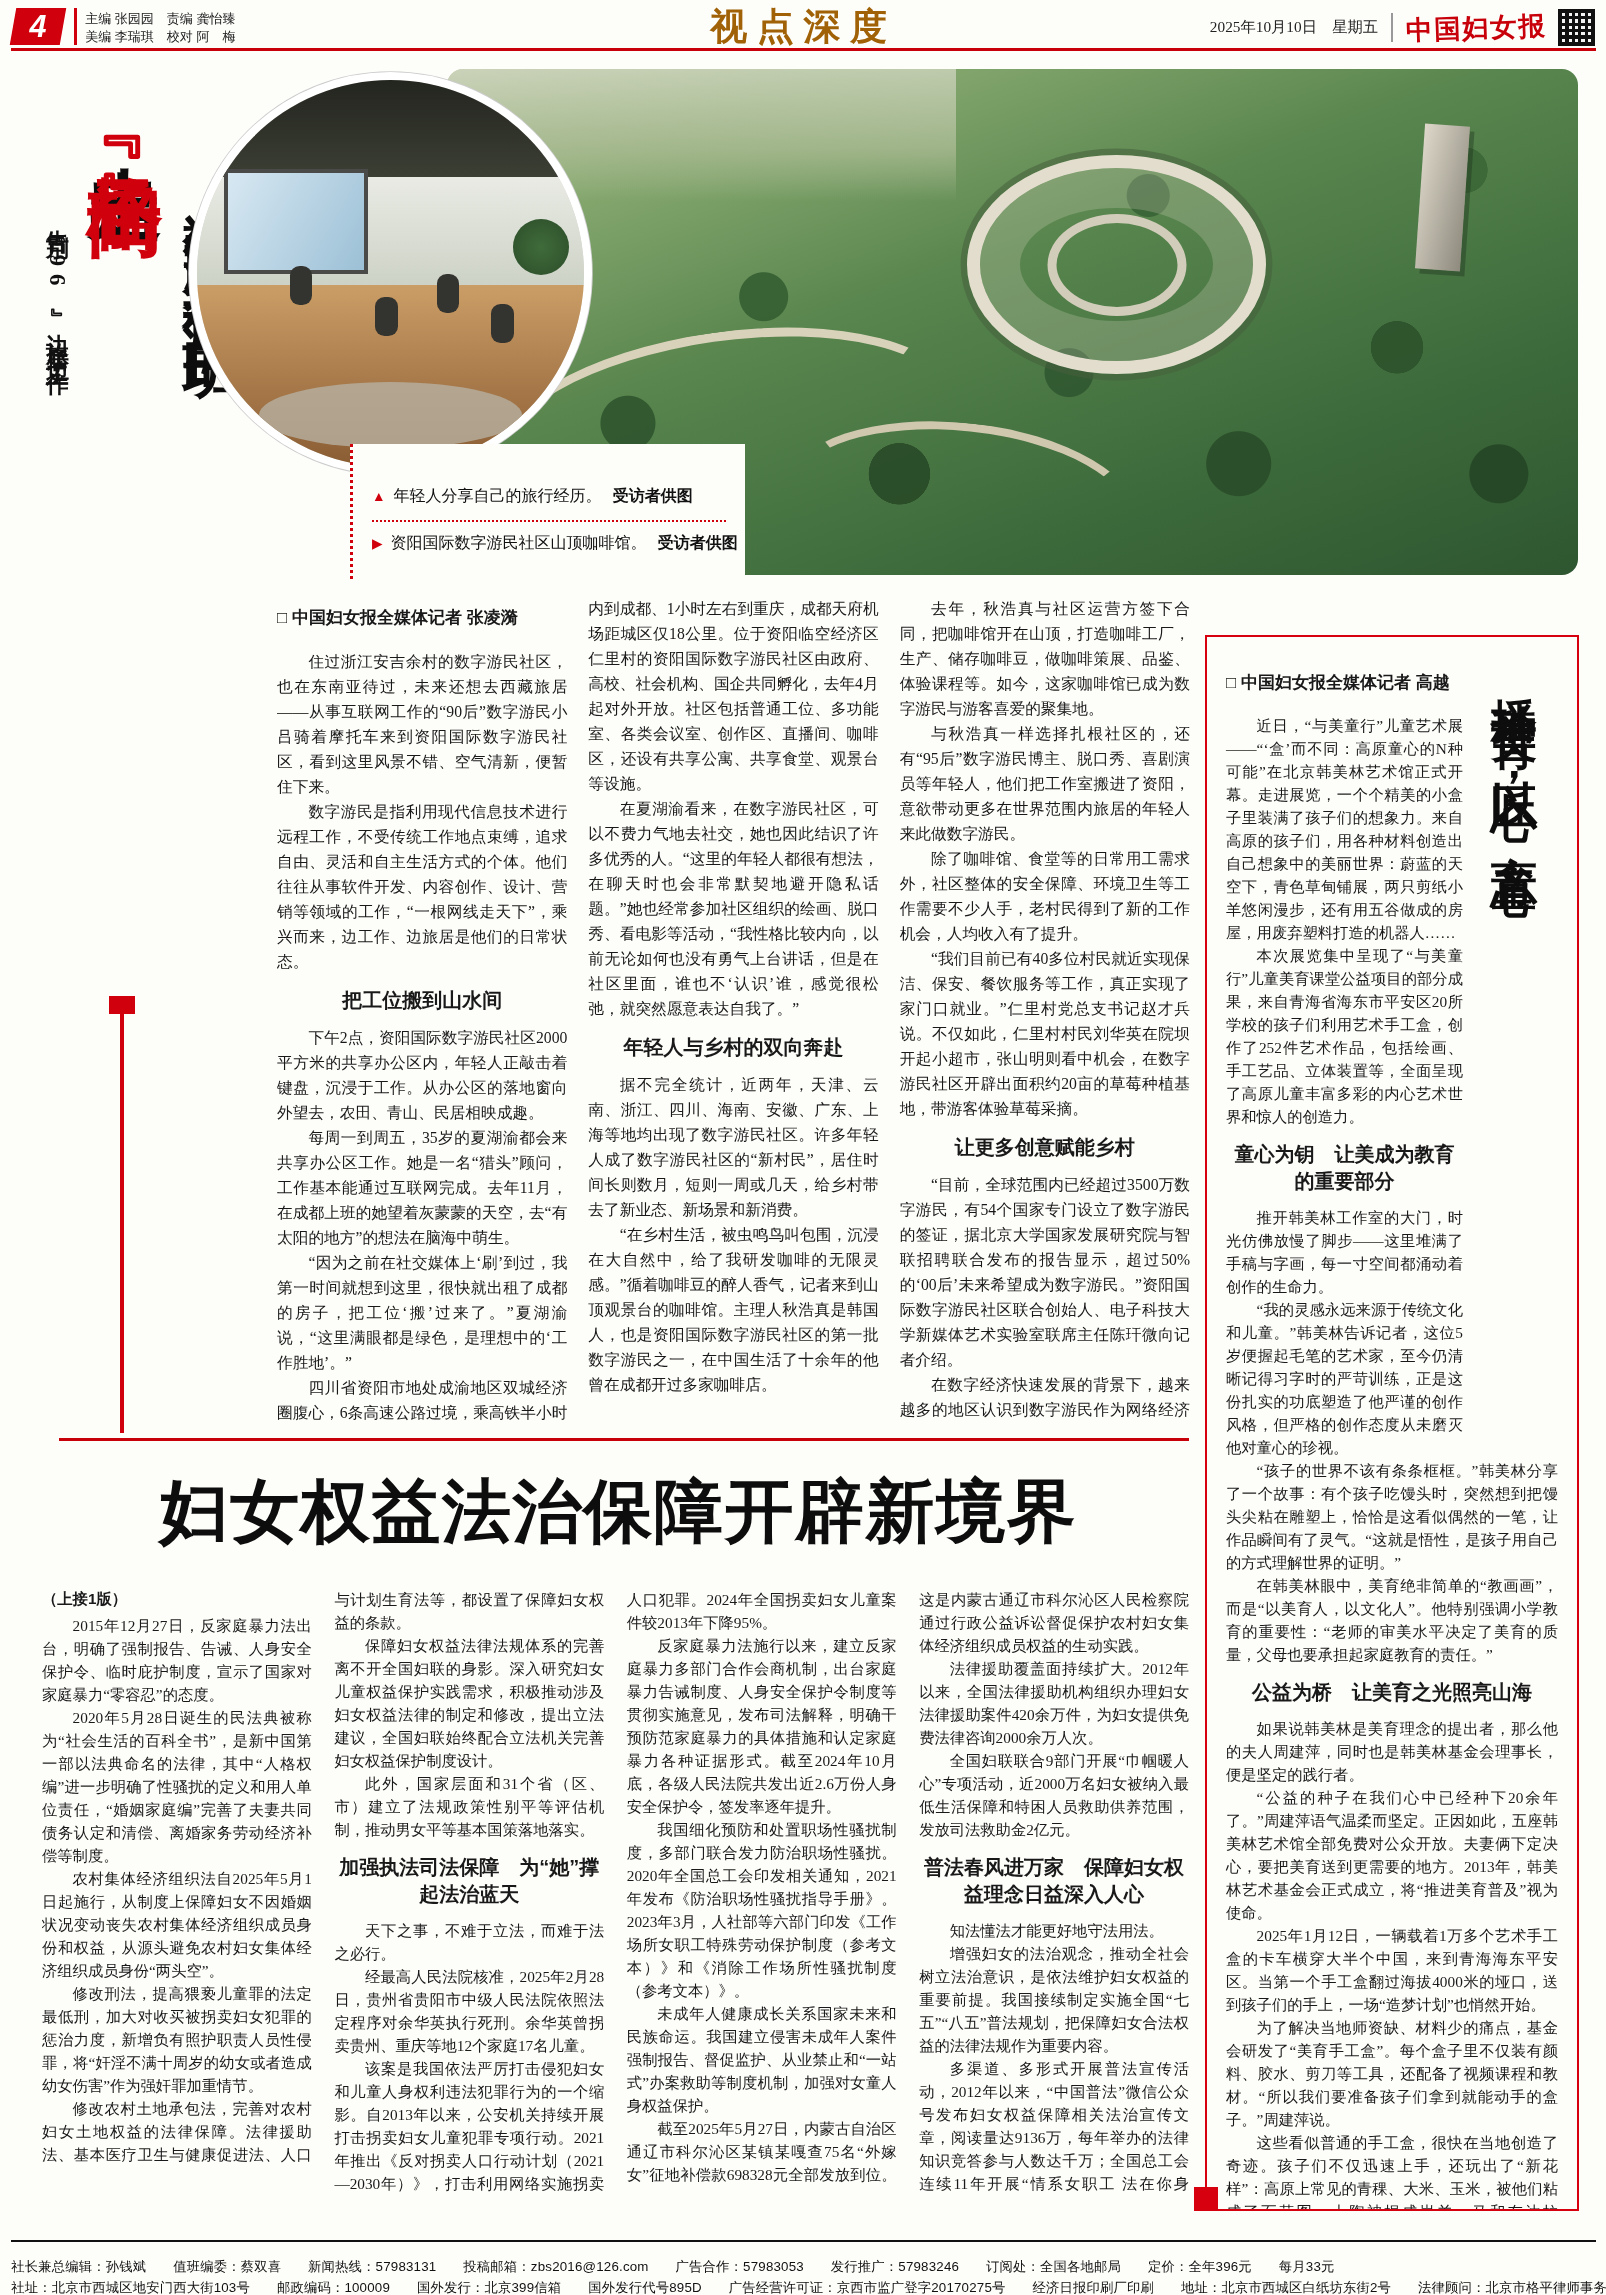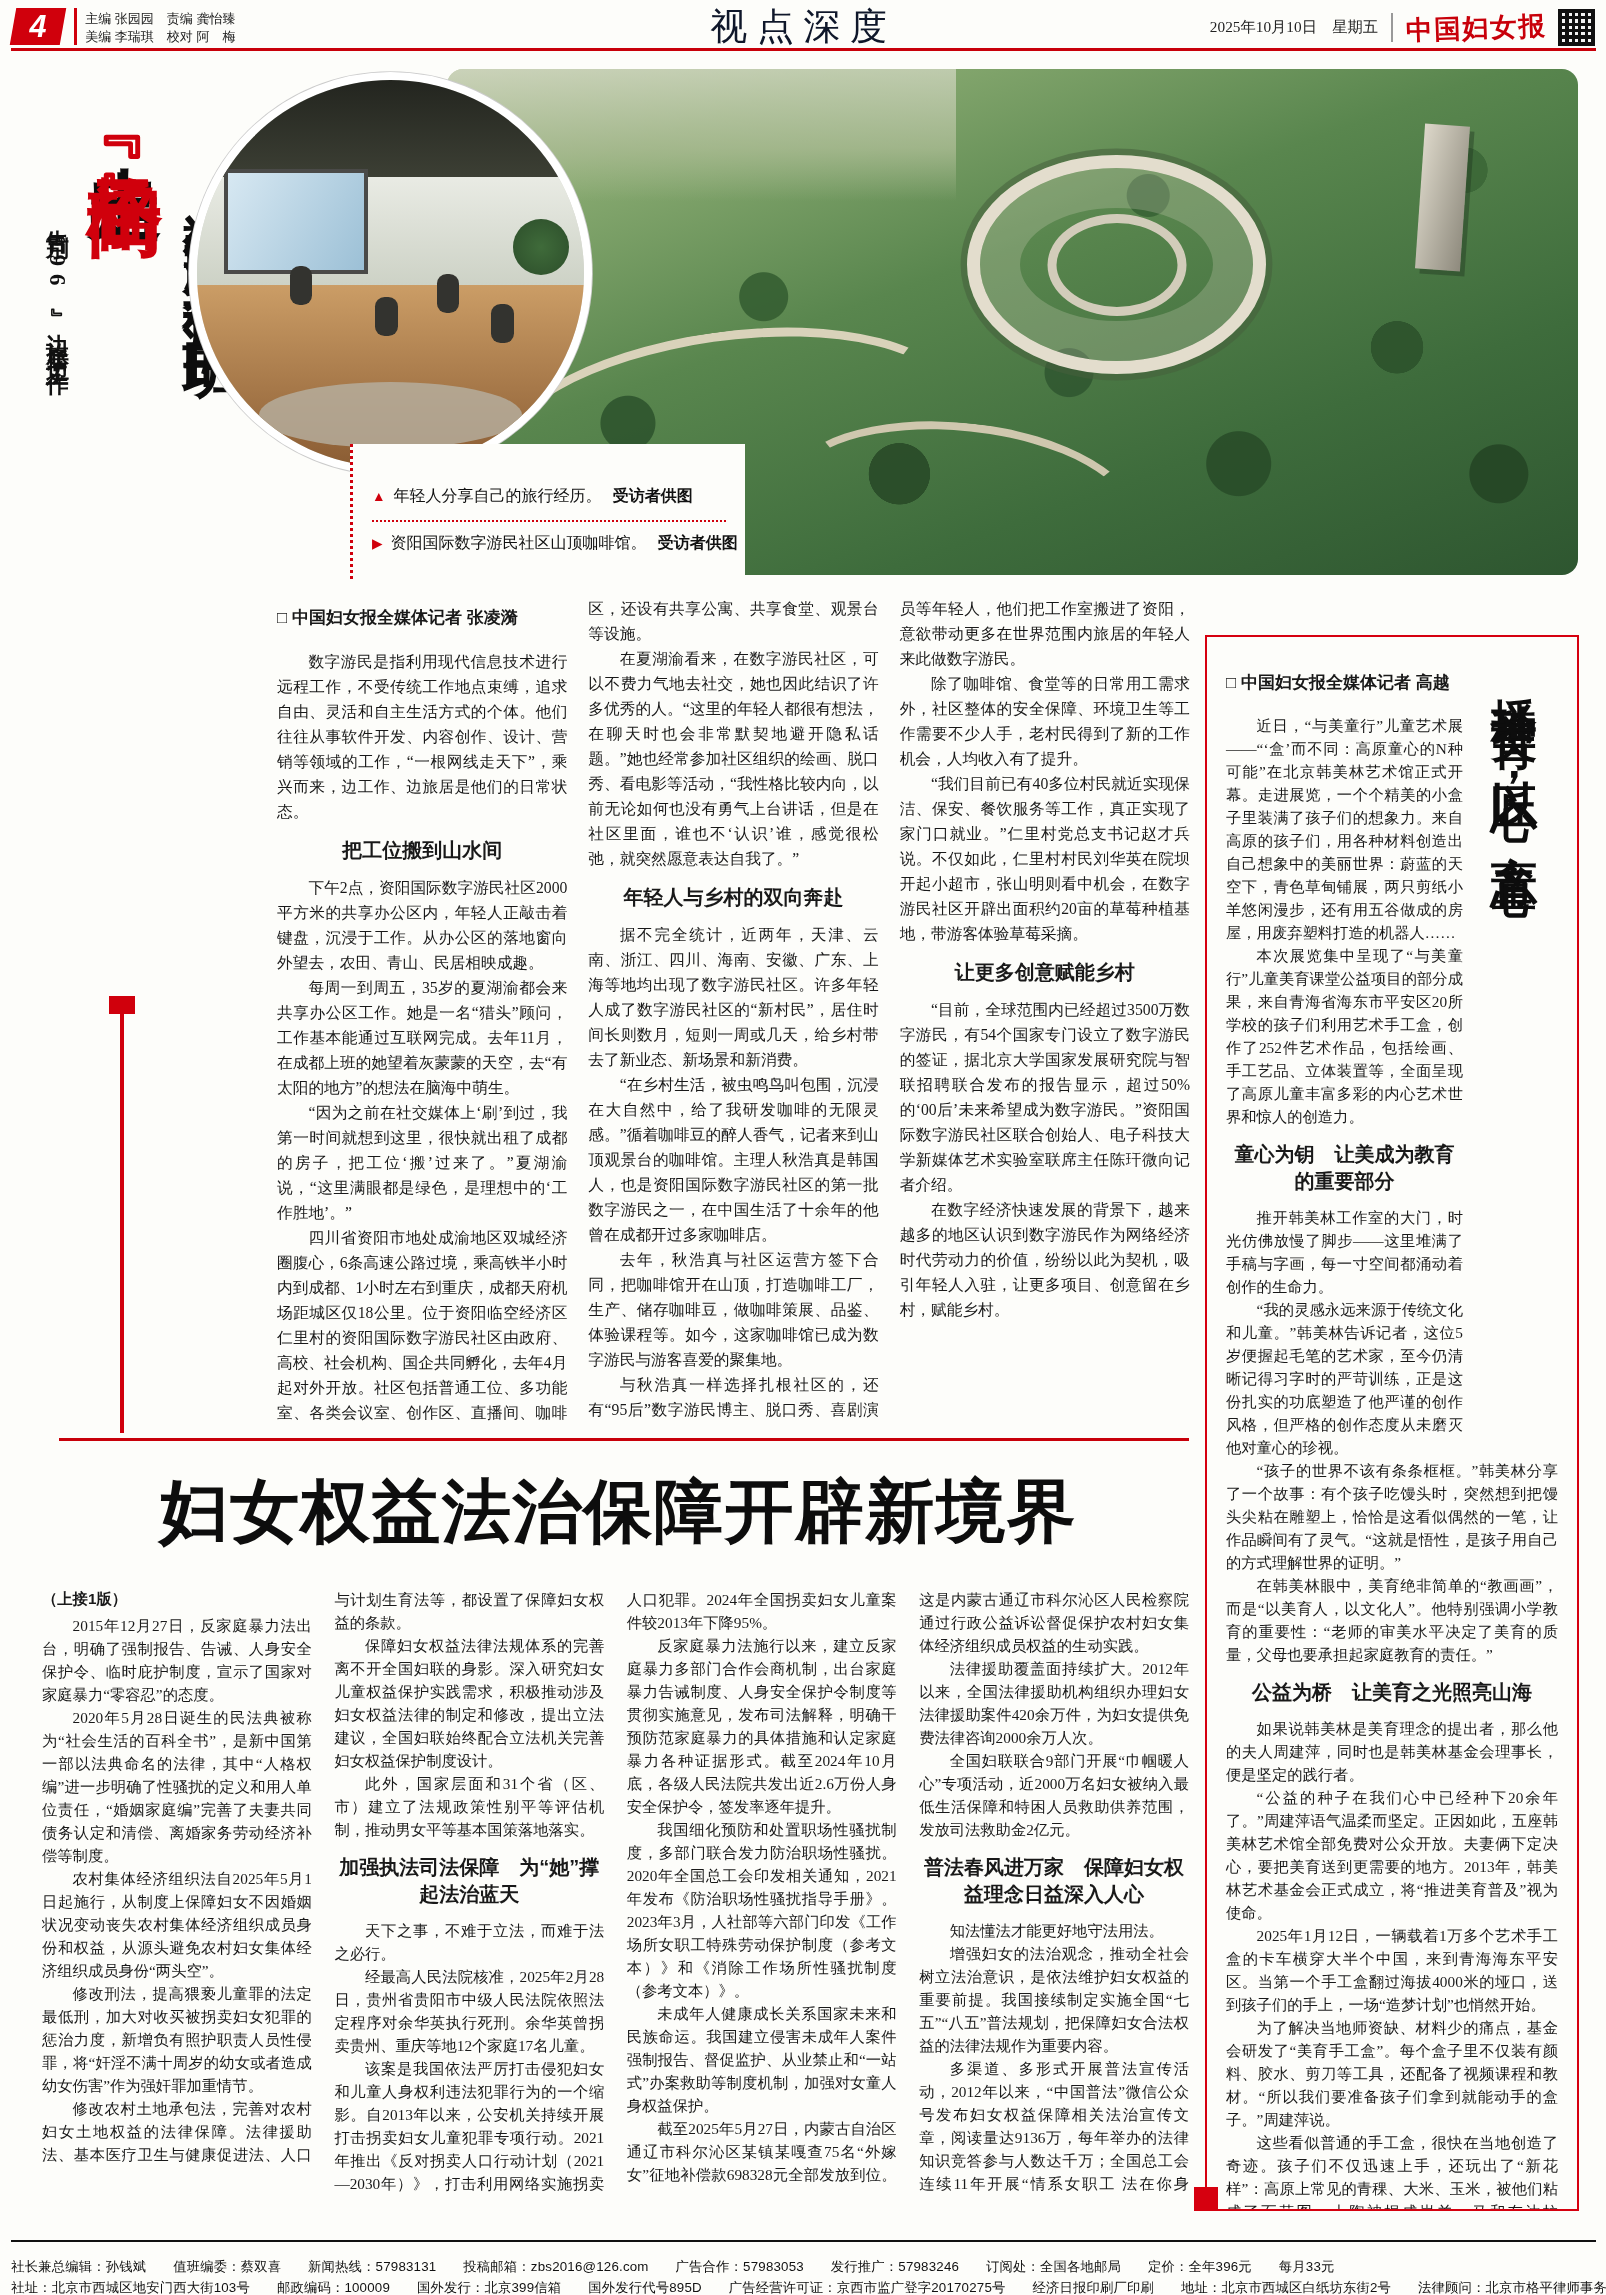--- a/index.html
+++ b/index.html
@@ -4,22 +4,22 @@
 <style>
   html,body{margin:0;padding:0;background:#9a9a9a;}
   .page{position:relative;width:1607px;height:2295px;background:#fdfdfa;overflow:hidden;
         font-family:"Liberation Serif","DejaVu Serif",serif;color:#191919;}
   
   .hdr{position:absolute;left:11.2px;top:6.4px;right:11.2px;height:42px;border-bottom:3.2px solid #c8000a;}
   .pagenum{position:absolute;left:1.6px;top:1.6px;width:50px;height:37px;background:#d0000c;transform:skewX(-10deg);}
   .pagenum span{display:block;text-align:center;font:italic 900 30.5px/37px "Liberation Sans",sans-serif;color:#fff;transform:skewX(10deg);}
   .hdr-vline{position:absolute;left:63px;top:1.6px;width:2.4px;height:37px;background:#d0000c;}
   .editors{position:absolute;left:74px;top:3.2px;font:13px/1.4 "Liberation Sans",sans-serif;color:#222;white-space:nowrap;}
-  .section-title{position:absolute;left:50%;transform:translateX(-50%);top:-4.8px;font-size:37px;font-weight:400;
-        color:#0f172a;letter-spacing:9.6px;font-family:"Liberation Serif",serif;}
+  .section-title{position:absolute;left:50%;transform:translateX(-50%);top:-4.8px;font-size:37px;font-weight:700;
+        color:#a16207;letter-spacing:9.6px;font-family:"Liberation Serif",serif;}
   .hdr-right{position:absolute;right:1.6px;top:3.2px;display:flex;align-items:center;gap:13px;margin-left:8px;}
   .hdr-date{font-size:15.3px;color:#222;}
   .hdr-sep{width:1.6px;height:29px;background:#999;}
   .paper-name{font-size:26.5px;font-weight:900;color:#c8000a;transform:rotate(-2deg);letter-spacing:1.6px;}
   .qr{width:35px;height:35px;background:
       repeating-linear-gradient(0deg,#111 0 3.2px,transparent 3.2px 6.4px),
       repeating-linear-gradient(90deg,#111 0 3.2px,#f5f5f5 3.2px 6.4px);outline:1.6px solid #111;}
   
   .v{writing-mode:vertical-rl;}
   .kicker{position:absolute;left:42px;top:211px;height:723px;font-size:23px;font-weight:700;letter-spacing:8px;color:#111;}
@@ -148,20 +148,21 @@
       <span class="tri">▲</span><span>年轻人分享自己的旅行经历。</span><span class="credit">受访者供图</span>
     </div>
     <hr class="dotline">
     <div class="cap">
       <span class="tri">▶</span><span>资阳国际数字游民社区山顶咖啡馆。</span><span class="credit">受访者供图</span>
     </div>
   </div>
 
   <div class="lead-body flow">
       <div class="byline">□ 中国妇女报全媒体记者 张凌漪</div>
+      <p class="para">住过浙江安吉余村的数字游民社区，也在东南亚待过，未来还想去西藏旅居——从事互联网工作的“90后”数字游民小吕骑着摩托车来到资阳国际数字游民社区，看到这里风景不错、空气清新，便暂住下来。</p>
       <p class="para">数字游民是指利用现代信息技术进行远程工作，不受传统工作地点束缚，追求自由、灵活和自主生活方式的个体。他们往往从事软件开发、内容创作、设计、营销等领域的工作，“一根网线走天下”，乘兴而来，边工作、边旅居是他们的日常状态。</p>
       <div class="subhead">把工位搬到山水间</div>
       <p class="para">下午2点，资阳国际数字游民社区2000平方米的共享办公区内，年轻人正敲击着键盘，沉浸于工作。从办公区的落地窗向外望去，农田、青山、民居相映成趣。</p>
       <p class="para">每周一到周五，35岁的夏湖渝都会来共享办公区工作。她是一名“猎头”顾问，工作基本能通过互联网完成。去年11月，在成都上班的她望着灰蒙蒙的天空，去“有太阳的地方”的想法在脑海中萌生。</p>
       <p class="para">“因为之前在社交媒体上‘刷’到过，我第一时间就想到这里，很快就出租了成都的房子，把工位‘搬’过来了。”夏湖渝说，“这里满眼都是绿色，是理想中的‘工作胜地’。”</p>
       <p class="para">四川省资阳市地处成渝地区双城经济圈腹心，6条高速公路过境，乘高铁半小时内到成都、1小时左右到重庆，成都天府机场距城区仅18公里。位于资阳临空经济区仁里村的资阳国际数字游民社区由政府、高校、社会机构、国企共同孵化，去年4月起对外开放。社区包括普通工位、多功能室、各类会议室、创作区、直播间、咖啡区，还设有共享公寓、共享食堂、观景台等设施。</p>
       <p class="para">在夏湖渝看来，在数字游民社区，可以不费力气地去社交，她也因此结识了许多优秀的人。“这里的年轻人都很有想法，在聊天时也会非常默契地避开隐私话题。”她也经常参加社区组织的绘画、脱口秀、看电影等活动，“我性格比较内向，以前无论如何也没有勇气上台讲话，但是在社区里面，谁也不‘认识’谁，感觉很松弛，就突然愿意表达自我了。”</p>
       <div class="subhead">年轻人与乡村的双向奔赴</div>
       <p class="para">据不完全统计，近两年，天津、云南、浙江、四川、海南、安徽、广东、上海等地均出现了数字游民社区。许多年轻人成了数字游民社区的“新村民”，居住时间长则数月，短则一周或几天，给乡村带去了新业态、新场景和新消费。</p>
       <p class="para">“在乡村生活，被虫鸣鸟叫包围，沉浸在大自然中，给了我研发咖啡的无限灵感。”循着咖啡豆的醉人香气，记者来到山顶观景台的咖啡馆。主理人秋浩真是韩国人，也是资阳国际数字游民社区的第一批数字游民之一，在中国生活了十余年的他曾在成都开过多家咖啡店。</p>

